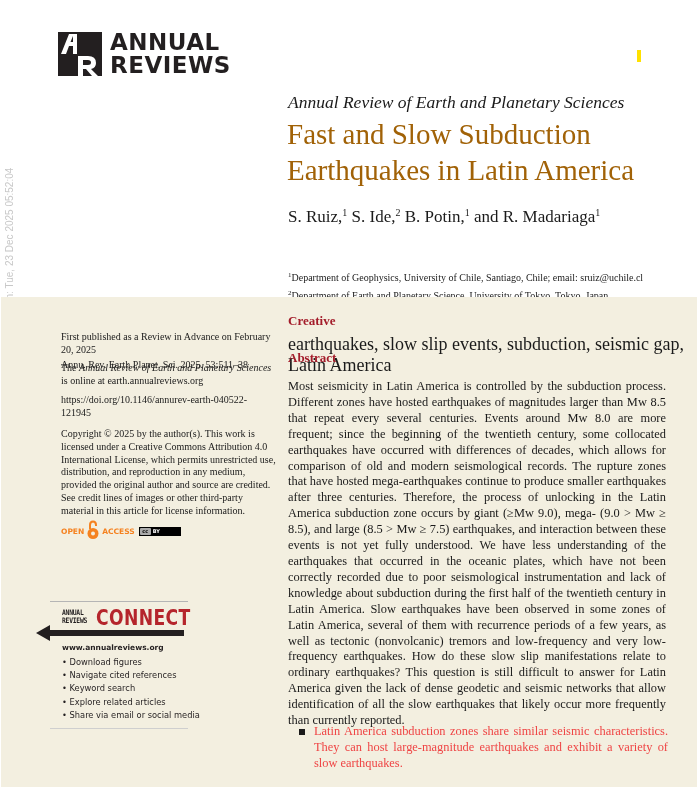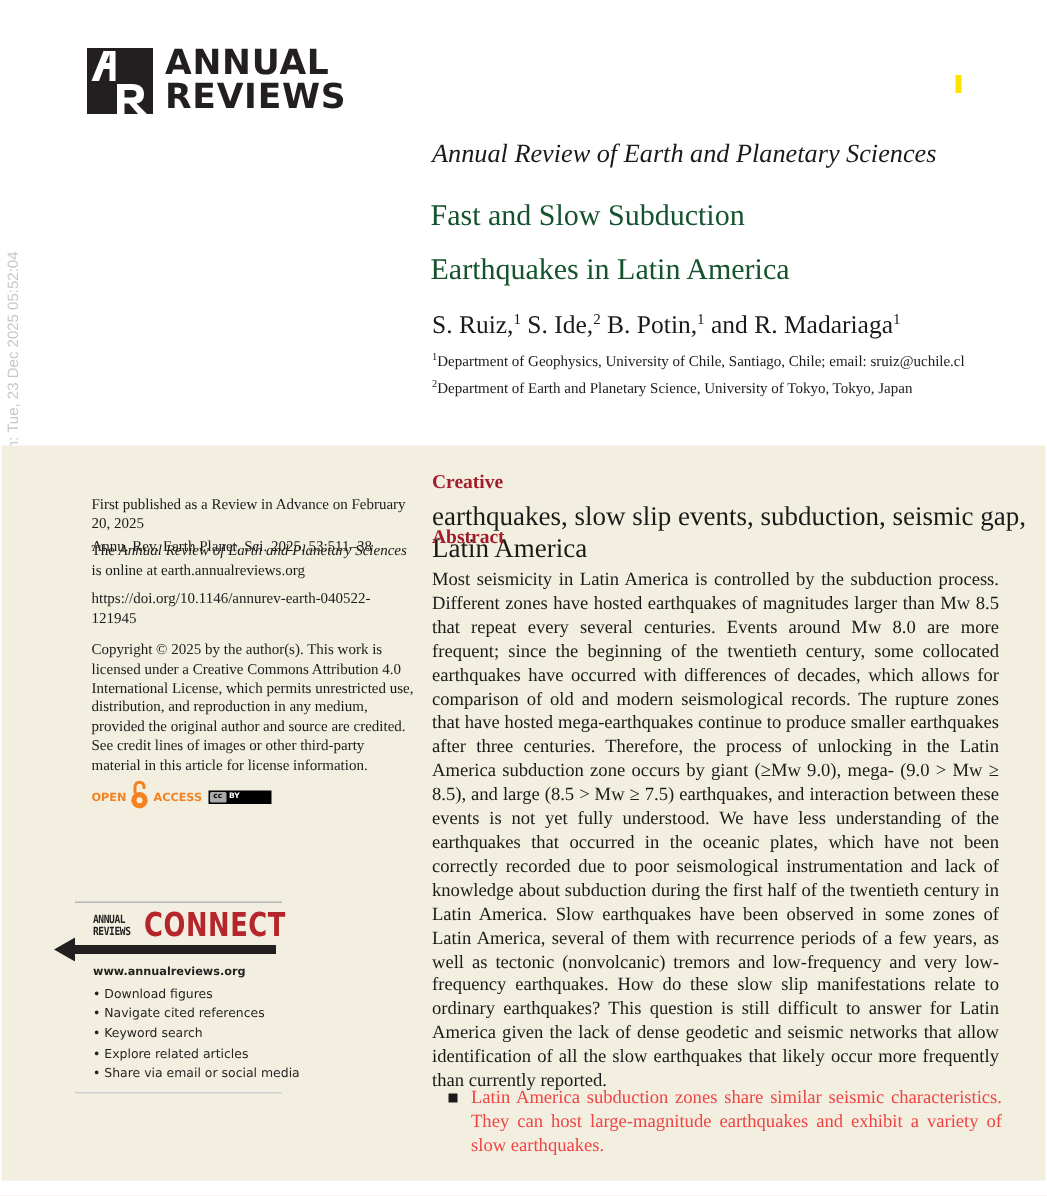--- a/index.html
+++ b/index.html
@@ -22,25 +22,25 @@
 
     .watermark {
       position: absolute; left: 4px; top: 305px; transform-origin: 0 0; transform: rotate(-90deg);
       font-family: "Liberation Sans", sans-serif; font-size: 10px; color: #c8c8c8; white-space: nowrap;
     }
 
     .journal {
       position: absolute; left: 288px; top: 92px; font-style: italic; font-size: 17.5px; color: #1a1a1a;
     }
     .title {
-      position: absolute; left: 287px; top: 126px; font-size: 20px; line-height: 36px; color: #14532d; width: 400px;
+      position: absolute; left: 287px; top: 116px; font-size: 29px; line-height: 36px; color: #a16207; width: 400px;
     }
     .authors { position: absolute; left: 288px; top: 207px; font-size: 17px; color: #1a1a1a; }
     .authors sup { font-size: 10px; vertical-align: 6px; line-height: 0; }
-    .affil { position: absolute; left: 288px; font-size: 10px; color: #1a1a1a; }
+    .affil { position: absolute; left: 288px; font-size: 10px; color: #1a1a1a; margin-top: 36px; }
     .affil sup { font-size: 7px; vertical-align: 4px; line-height: 0; }
     .affil-1 { top: 236px; }
     .affil-2 { top: 254px; }
 
     .panel { position: absolute; left: 1px; top: 297px; width: 696px; height: 490px; background: #f3efe0; }
 
     .side { position: absolute; left: 61px; width: 215px; font-size: 10px; line-height: 12.8px; color: #1a1a1a; }
     .side-1 { top: 311px; margin-top: 48px; }
     .side-2 { top: 331px; }
     .side-3 { top: 362px; }

